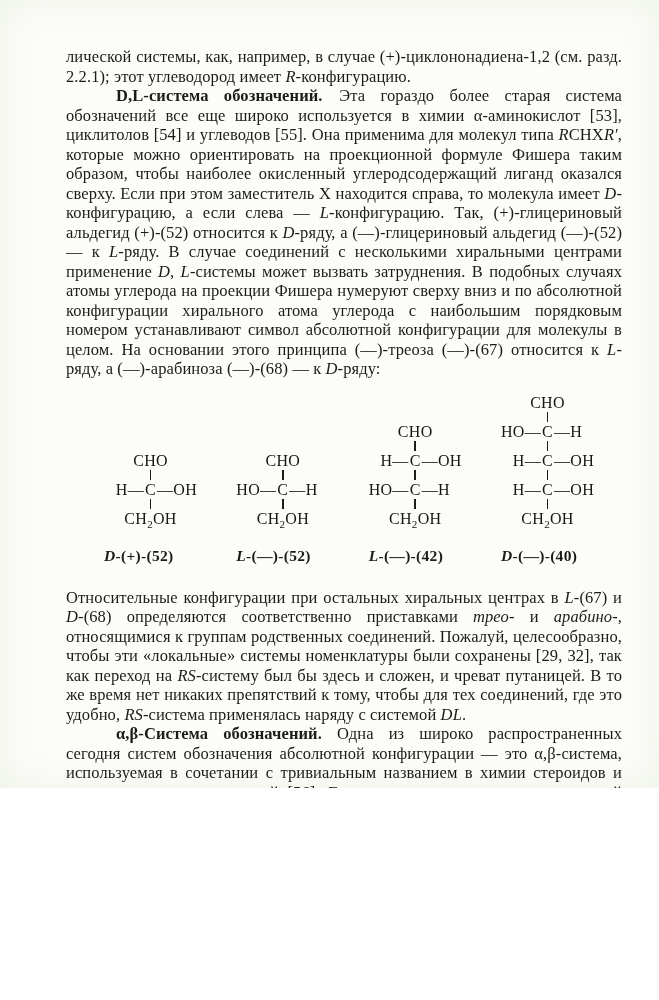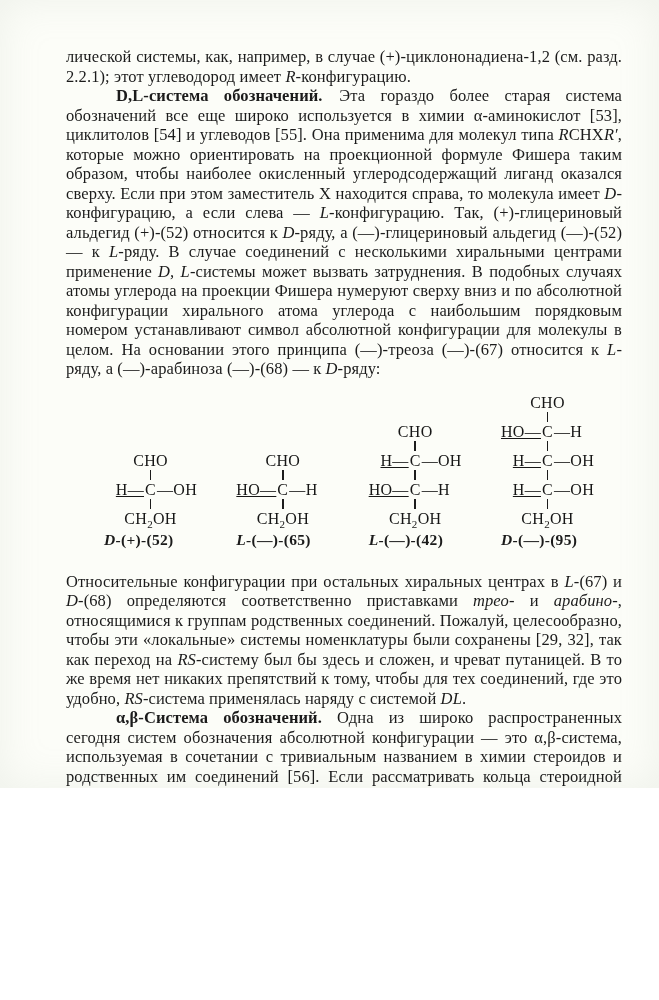--- a/index.html
+++ b/index.html
@@ -41,31 +41,31 @@
     display:grid;
     grid-template-columns:1fr auto 1fr;
     align-items:baseline;
     width:100%;
     font-size:16px;
     line-height:17px;
     white-space:nowrap;
     letter-spacing:0.3px;
     color:#161616;
   }
-  .scell-l { text-align:right;text-decoration:underline; }
+  .scell-l { text-align:right; }
   .scell-c { text-align:center; padding:0 1px; }
   .scell-r { text-align:left; }
   .srow sub { font-size:11px; line-height:0; }
   .vbond {
     width:1.5px; height:10px;
     background:#1c1c1c;
     margin:1px auto;
   }
   .slabel {
-    margin-top:4px;
+    margin-top:20px;
     font-weight:bold;
     font-size:15.5px;
     letter-spacing:0.3px;
   }
   .slabel::first-letter { font-style:italic; }
 
   .page-number {
     position:absolute;
     left:629px; top:921px;
     font-size:19px;
@@ -111,21 +111,21 @@
             <span class="scell-l">HO—</span>
             <span class="scell-c">C</span>
             <span class="scell-r">—H</span>
           </div>
           <div class="vbond"></div>
           <div class="srow">
             <span class="scell-l"></span>
             <span class="scell-c">CH<sub>2</sub>OH</span>
             <span class="scell-r"></span>
           </div>
-          <div class="slabel">L-(—)-(65)</div>
+          <div class="slabel">L-(—)-(52)</div>
         </div>
         <div class="structure">
           <div class="srow">
             <span class="scell-l"></span>
             <span class="scell-c">CHO</span>
             <span class="scell-r"></span>
           </div>
           <div class="vbond"></div>
           <div class="srow">
             <span class="scell-l">H—</span>
@@ -169,20 +169,20 @@
             <span class="scell-l">H—</span>
             <span class="scell-c">C</span>
             <span class="scell-r">—OH</span>
           </div>
           <div class="vbond"></div>
           <div class="srow">
             <span class="scell-l"></span>
             <span class="scell-c">CH<sub>2</sub>OH</span>
             <span class="scell-r"></span>
           </div>
-          <div class="slabel">D-(—)-(95)</div>
+          <div class="slabel">D-(—)-(40)</div>
         </div>
       </div>
     <p class="para"><span>Относительные конфигурации при остальных хиральных центрах в </span><span class="seg-i">L</span><span>-(67) и </span><span class="seg-i">D</span><span>-(68) определяются соответственно приставками </span><span class="seg-i">трео-</span><span> и </span><span class="seg-i">арабино-</span><span>, относящимися к группам родственных соединений. Пожалуй, целесообразно, чтобы эти «локальные» системы номенклатуры были сохранены [29, 32], так как переход на </span><span class="seg-i">RS</span><span>-систему был бы здесь и сложен, и чреват путаницей. В то же время нет никаких препятствий к тому, чтобы для тех соединений, где это удобно, </span><span class="seg-i">RS</span><span>-система применялась наряду с системой </span><span class="seg-i">DL</span><span>.</span></p>
     <p class="para indent"><span class="seg-b">α,β-Система обозначений.</span><span> Одна из широко распространенных сегодня систем обозначения абсолютной конфигурации — это α,β-система, используемая в сочетании с тривиальным названием в химии стероидов и родственных им соединений [56]. Если рассматривать кольца стероидной молекулы как проекцию на плоскость бумаги, то формула располагается так, как, например, в случае холестерина (8) (см. с. 21). Заместитель, связанный с кольцом, обозначается символом α, если он расположен ниже плоскости проекции (например, атом H при C-9), символом β, если он выше нее (например, метильная группа при C-10).</span></p>
   </div>
   <div class="page-number">37</div>
 </div>
 
 </body></html>

